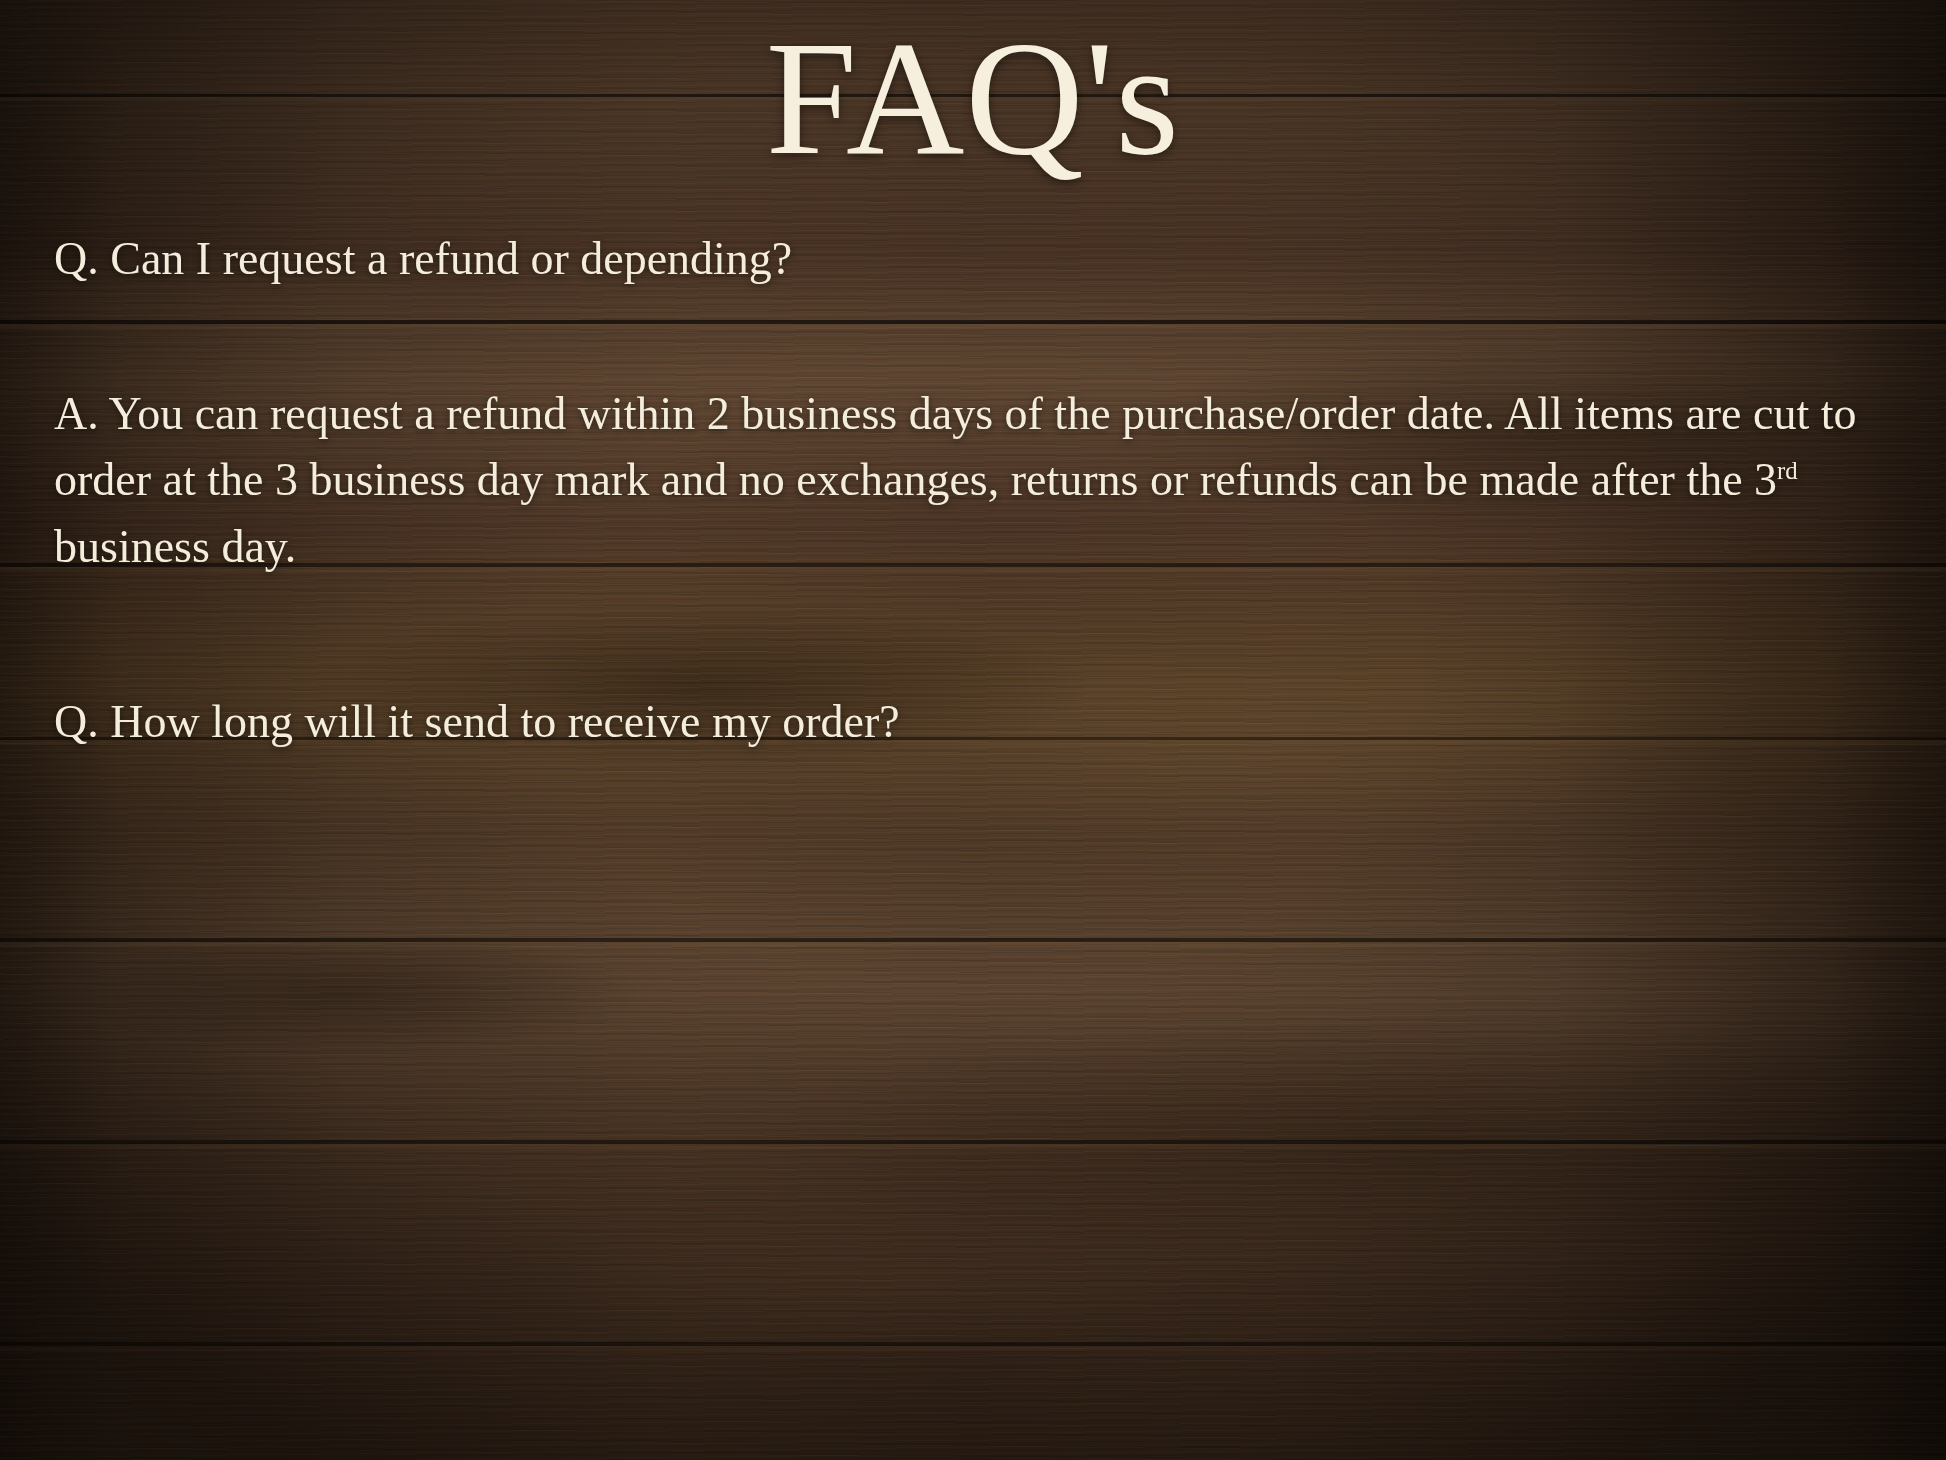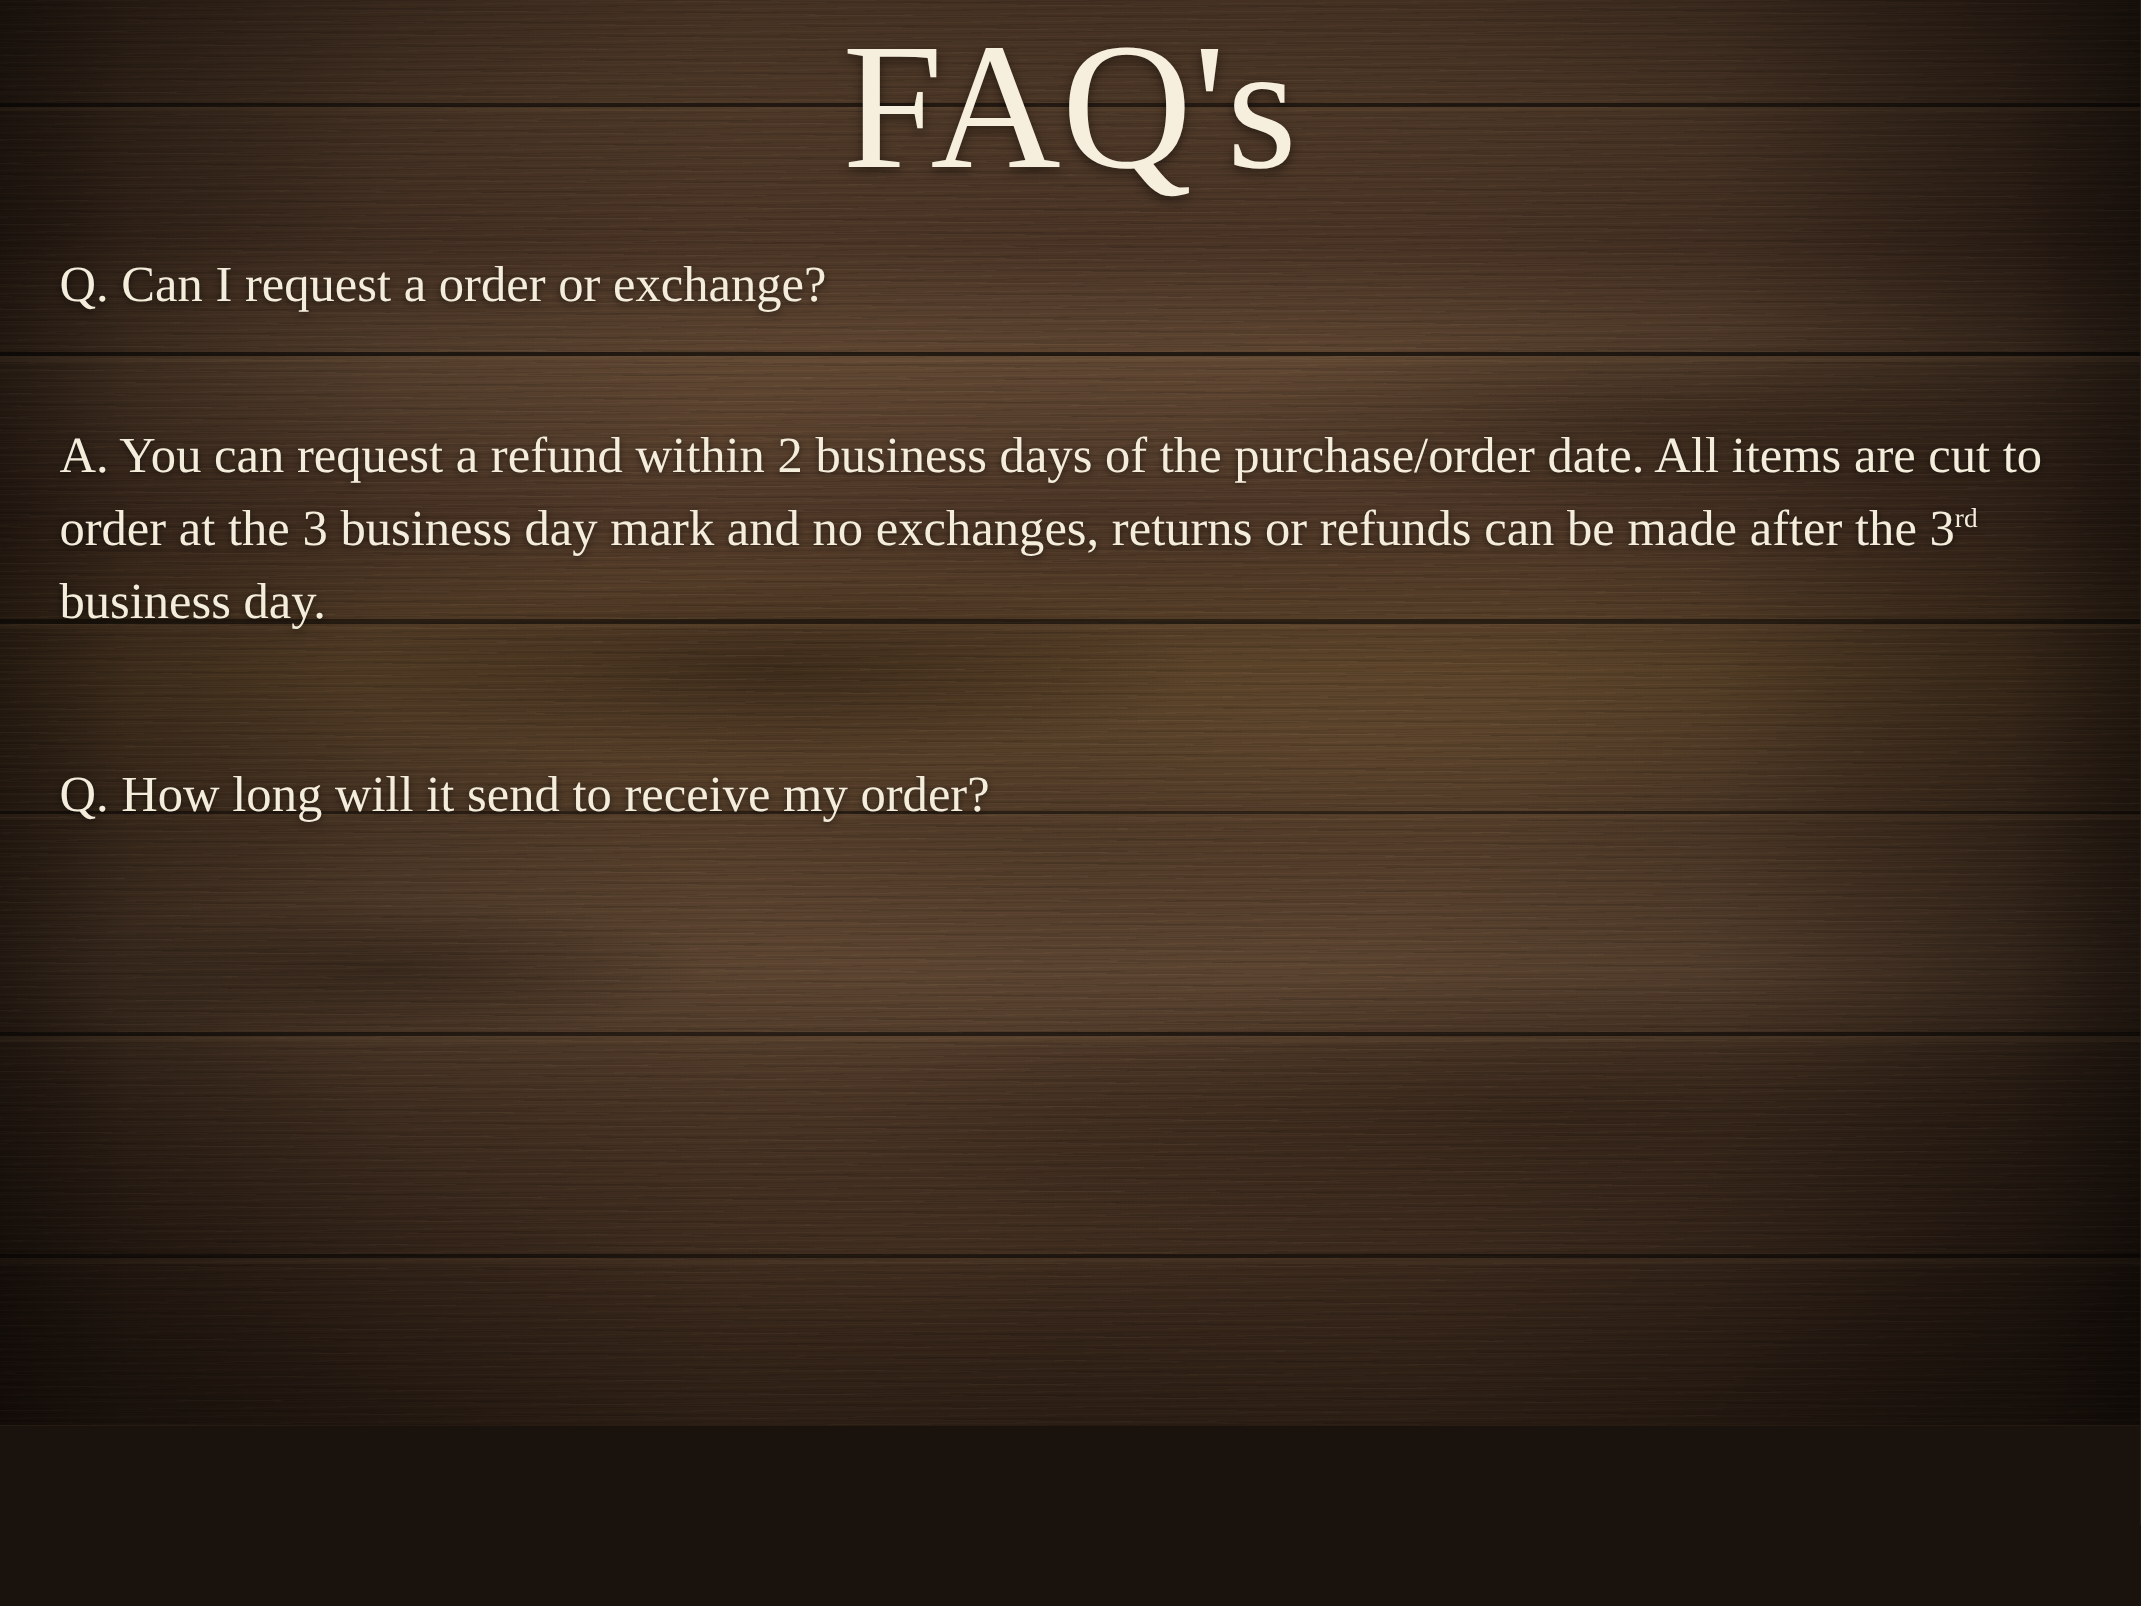--- a/index.html
+++ b/index.html
@@ -5,21 +5,21 @@
 <style>
   html, body {
     margin: 0;
     padding: 0;
     background: #1a120c;
   }
 
   #page {
     position: relative;
     width: 1946px;
-    height: 1296px;
+    height: 1460px;
     overflow: hidden;
     background-color: #4a3527;
     font-family: "Liberation Serif", "DejaVu Serif", serif;
     color: #f3ecdc;
   }
 
   
   .wood-base {
     position: absolute;
     inset: 0;
@@ -199,21 +199,21 @@
   <div class="wood-seams"></div>
   <div class="wood-vignette"></div>
 
   <div class="content">
 
     <h1 class="page-title">FAQ's</h1>
 
     <ul class="faq-list">
 
       <li class="faq-item block-1">
-        <p class="faq-q">Q. Can I request a order or exchange?</p>
+        <p class="faq-q">Q. Can I request a refund or depending?</p>
 
         <div class="spacer-qa"></div>
 
         <p class="faq-a"><span>A. You can request a refund within 2 business days of the purchase/order date. All items are cut to order at the 3 business day mark and no exchanges, returns or refunds can be made after the 3</span><sup class="ord">rd</sup><span> business day.</span></p>
       </li>
 
       <div class="spacer-ab"></div>
 
       <li class="faq-item">
         <p class="faq-q">Q. How long will it send to receive my order?</p>

